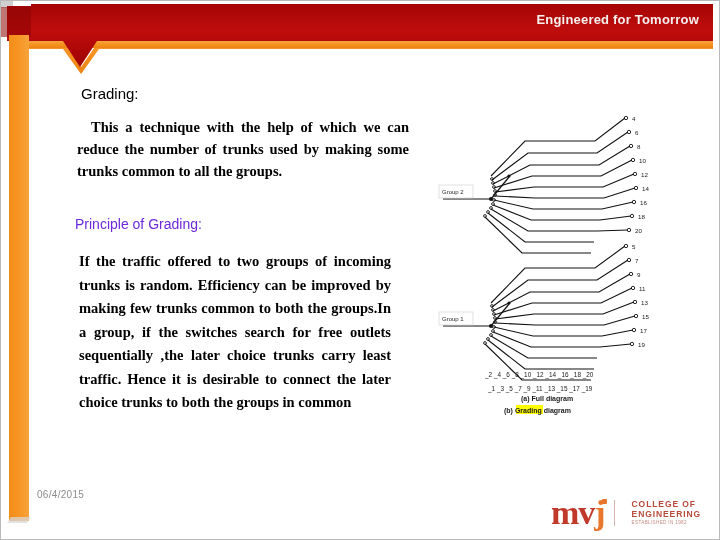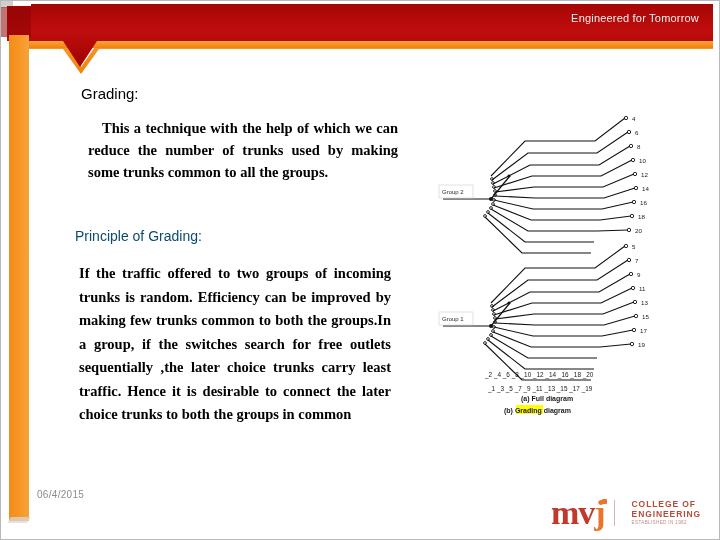--- a/index.html
+++ b/index.html
@@ -27,22 +27,22 @@
     top: 0;
     width: 720px;
     height: 76px;
   }
   .header-svg { display: block; }
   .tagline {
     position: absolute;
     right: 22px;
     top: 11px;
     color: #f3f0ee;
-    font-size: 11px;
-    font-weight: normal;
+    font-size: 13px;
+    font-weight: bold;
     letter-spacing: .2px;
     font-family: "Liberation Sans", sans-serif;
     white-space: nowrap;
   }
 
   
   .left-bar {
     position: absolute;
     left: 8px;
     top: 34px;
@@ -72,31 +72,31 @@
     font-family: "Liberation Sans", sans-serif;
     font-size: 15px;
     font-weight: normal;
     color: #000000;
     margin: 0 0 14px 8px;
   }
   .heading2 {
     font-family: "Liberation Sans", sans-serif;
     font-size: 14px;
     font-weight: normal;
-    color: #0c4a6e;
+    color: #6d28d9;
     margin: 0 0 18px 2px;
   }
   .body-para {
     font-family: "Liberation Serif", serif;
     font-weight: bold;
     font-size: 14.5px;
     line-height: 1.52;
     color: #000000;
     text-align: justify;
-    margin: 15px;
+    margin: 4px;
     text-indent: 14px;
   }
   .body-para.p2 {
     text-indent: 0;
     margin-left: 6px;
     width: 312px;
     line-height: 1.62;
   }
   .gap-b { height: 30px; }
 

